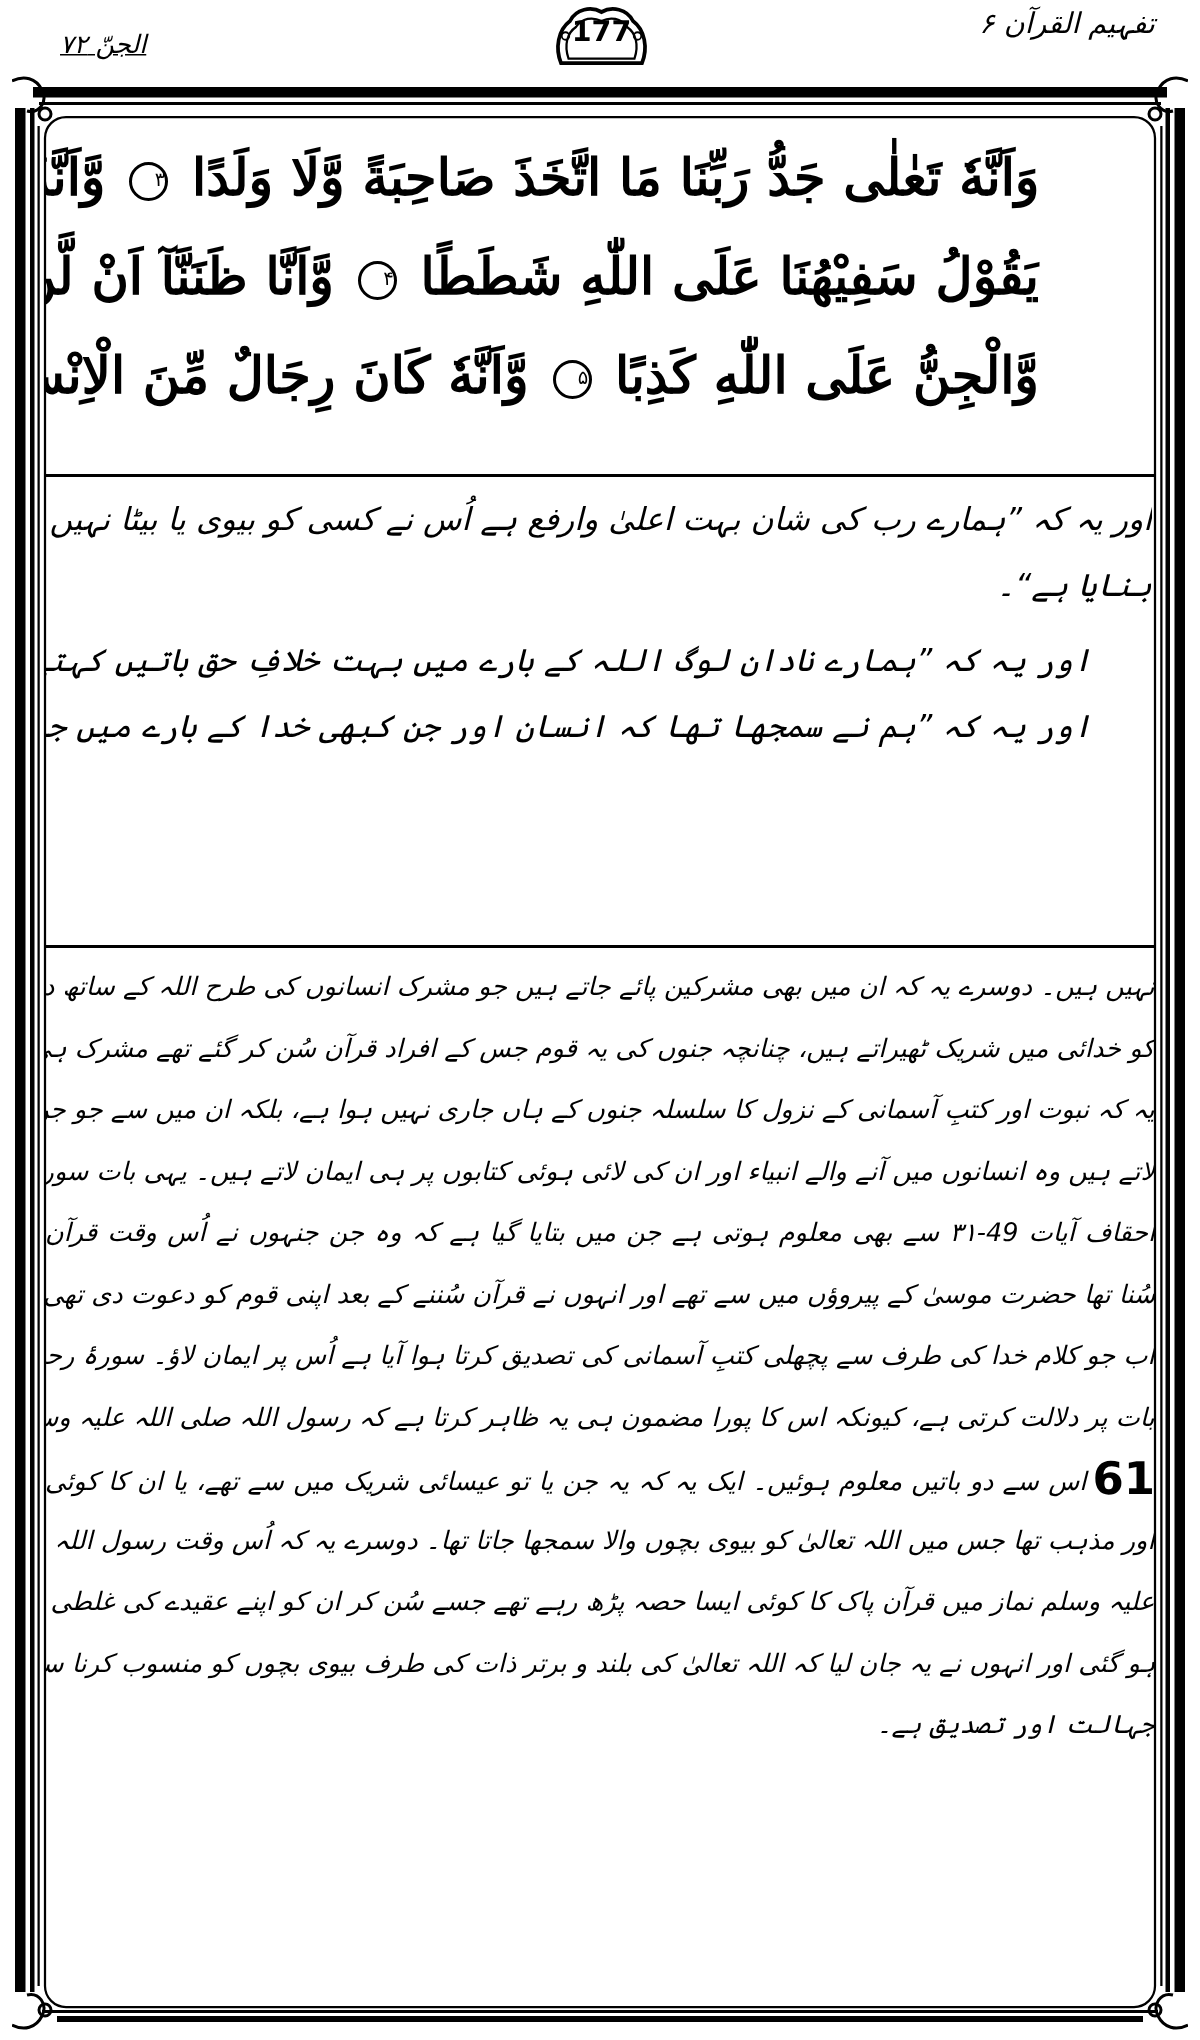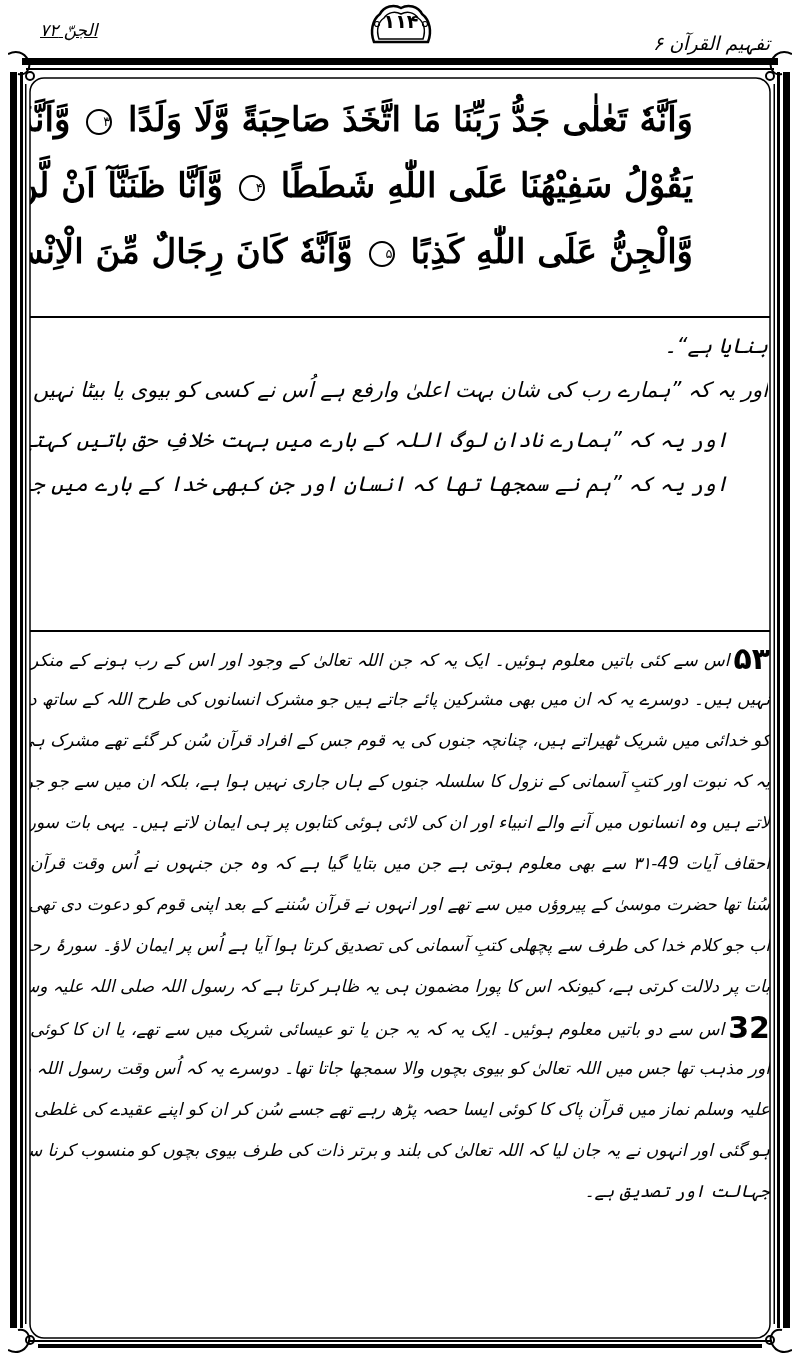--- a/index.html
+++ b/index.html
@@ -1,20 +1,20 @@
 <!DOCTYPE html>
 <html><head>
   <meta charset="utf-8">
   <style>
     html, body { margin: 0; padding: 0; background: #ffffff; }
     body { width: 800px; height: 1360px; position: relative; overflow: hidden; color: #000; }
 
     .header { position: absolute; left: 0; top: 0; width: 800px; height: 62px; }
     .hdr-left { position: absolute; left: 40px; top: 20px; font-family: "DejaVu Sans", sans-serif; font-size: 17px; font-style: italic; direction: rtl; text-decoration: underline; }
-    .hdr-right { position: absolute; right: 30px; top: 32px; font-family: "DejaVu Sans", sans-serif; font-size: 19px; font-style: italic; direction: rtl; }
+    .hdr-right { position: absolute; right: 30px; top: 4px; font-family: "DejaVu Sans", sans-serif; font-size: 19px; font-style: italic; direction: rtl; }
     .medallion { position: absolute; left: 368px; top: 2px; width: 66px; height: 44px; }
     .medallion svg { position: absolute; left: 0; top: 0; }
     .medallion-num { position: absolute; left: 0; top: 8px; width: 66px; text-align: center; font-family: "DejaVu Sans", sans-serif; font-size: 19px; font-weight: bold; }
 
     
     .frame { position: absolute; left: 8px; top: 48px; width: 784px; height: 1308px; }
     .frame svg { position: absolute; left: 0; top: 0; }
 
     .ayah-block { position: absolute; left: 30px; top: 86px; width: 663px; height: 210px; direction: rtl; }
     .ayah-line { height: 66px; line-height: 66px; font-family: "DejaVu Serif", serif; font-size: 34px; font-weight: bold; text-align: justify; text-align-last: justify; white-space: nowrap; overflow: hidden; }
@@ -36,21 +36,21 @@
 
 <div class="header">
   <div class="hdr-right">تفہیم القرآن ۶</div>
   <div class="medallion">
     <svg width="66" height="44" viewBox="0 0 66 44">
       <path d="M6 40 C2 30 4 18 12 12 C16 4 26 2 33 6 C40 2 50 4 54 12 C62 18 64 30 60 40 Z" fill="none" stroke="#000" stroke-width="2.5"></path>
       <path d="M11 37 C8 28 10 20 16 16 C20 10 27 9 33 12 C39 9 46 10 50 16 C56 20 58 28 55 37 Z" fill="none" stroke="#000" stroke-width="1.5"></path>
       <circle cx="9" cy="22" r="2.5" fill="none" stroke="#000" stroke-width="1.2"></circle>
       <circle cx="57" cy="22" r="2.5" fill="none" stroke="#000" stroke-width="1.2"></circle>
     </svg>
-    <div class="medallion-num">۱۱۴</div>
+    <div class="medallion-num">177</div>
   </div>
   <div class="hdr-left">الجنّ ۷۲</div>
 </div>
 
 <div class="frame">
   <svg width="784" height="1308" viewBox="0 0 784 1308">
 
     <rect x="14" y="10" width="756" height="7" fill="#000"></rect>
     <rect x="18" y="20" width="748" height="2" fill="#000"></rect>
 
@@ -94,44 +94,41 @@
   <div class="ayah-line">
     <span>وَّالْجِنُّ عَلَى اللّٰهِ كَذِبًا</span>
     <span class="ayah-marker">۵</span>
     <span>وَّاَنَّهٗ كَانَ رِجَالٌ مِّنَ الْاِنْسِ يَعُوْذُوْنَ بِرِجَالٍ</span>
   </div>
 </div>
 
 <div class="rule" style="top:316px;"></div>
 
 <div class="trans" style="top:324px;">
+  <div class="trans-line">اور یہ کہ ”ہمارے رب کی شان بہت اعلیٰ وارفع ہے اُس نے کسی کو بیوی یا بیٹا نہیں</div>
   <div class="trans-line">بنایا ہے“۔</div>
-  <div class="trans-line">اور یہ کہ ”ہمارے رب کی شان بہت اعلیٰ وارفع ہے اُس نے کسی کو بیوی یا بیٹا نہیں</div>
   <div class="trans-line indent" style="margin-top:6px;">اور یہ کہ ”ہمارے نادان لوگ اللہ کے بارے میں بہت خلافِ حق باتیں کہتے رہے ہیں“۔</div>
   <div class="trans-line indent">اور یہ کہ ”ہم نے سمجھا تھا کہ انسان اور جن کبھی خدا کے بارے میں جھوٹ نہیں بول سکتے“۔</div>
 </div>
 
 <div class="rule" style="top:630px;"></div>
 
 <div class="notes" style="top:638px;">
   <div>
-    <div class="note-line">
-      <span class="note-num">۵۳</span><span>اس سے کئی باتیں معلوم ہوئیں۔ ایک یہ کہ جن اللہ تعالیٰ کے وجود اور اس کے رب ہونے کے منکر</span>
-    </div>
     <div class="note-line">نہیں ہیں۔ دوسرے یہ کہ ان میں بھی مشرکین پائے جاتے ہیں جو مشرک انسانوں کی طرح اللہ کے ساتھ دوسروں</div>
     <div class="note-line">کو خدائی میں شریک ٹھیراتے ہیں، چنانچہ جنوں کی یہ قوم جس کے افراد قرآن سُن کر گئے تھے مشرک ہی تھی۔ تیسرے</div>
     <div class="note-line">یہ کہ نبوت اور کتبِ آسمانی کے نزول کا سلسلہ جنوں کے ہاں جاری نہیں ہوا ہے، بلکہ ان میں سے جو جن بھی ایمان</div>
     <div class="note-line">لاتے ہیں وہ انسانوں میں آنے والے انبیاء اور ان کی لائی ہوئی کتابوں پر ہی ایمان لاتے ہیں۔ یہی بات سورۂ</div>
     <div class="note-line">احقاف آیات 49-۳۱ سے بھی معلوم ہوتی ہے جن میں بتایا گیا ہے کہ وہ جن جنہوں نے اُس وقت قرآن</div>
     <div class="note-line">سُنا تھا حضرت موسیٰ کے پیروؤں میں سے تھے اور انہوں نے قرآن سُننے کے بعد اپنی قوم کو دعوت دی تھی کہ</div>
     <div class="note-line">اب جو کلام خدا کی طرف سے پچھلی کتبِ آسمانی کی تصدیق کرتا ہوا آیا ہے اُس پر ایمان لاؤ۔ سورۂ رحمان بھی اسی</div>
     <div class="note-line">بات پر دلالت کرتی ہے، کیونکہ اس کا پورا مضمون ہی یہ ظاہر کرتا ہے کہ رسول اللہ صلی اللہ علیہ وسلم کی دعوت</div>
   </div>
   <div>
     <div class="note-line">
-      <span class="note-num">32</span><span>اس سے دو باتیں معلوم ہوئیں۔ ایک یہ کہ یہ جن یا تو عیسائی شریک میں سے تھے، یا ان کا کوئی</span>
+      <span class="note-num">61</span><span>اس سے دو باتیں معلوم ہوئیں۔ ایک یہ کہ یہ جن یا تو عیسائی شریک میں سے تھے، یا ان کا کوئی</span>
     </div>
     <div class="note-line">اور مذہب تھا جس میں اللہ تعالیٰ کو بیوی بچوں والا سمجھا جاتا تھا۔ دوسرے یہ کہ اُس وقت رسول اللہ صلی اللہ</div>
     <div class="note-line">علیہ وسلم نماز میں قرآن پاک کا کوئی ایسا حصہ پڑھ رہے تھے جسے سُن کر ان کو اپنے عقیدے کی غلطی معلوم</div>
     <div class="note-line">ہو گئی اور انہوں نے یہ جان لیا کہ اللہ تعالیٰ کی بلند و برتر ذات کی طرف بیوی بچوں کو منسوب کرنا سخت</div>
     <div class="note-line last">جہالت اور تصدیق ہے۔</div>
   </div>
 </div>
 
 </body></html>

